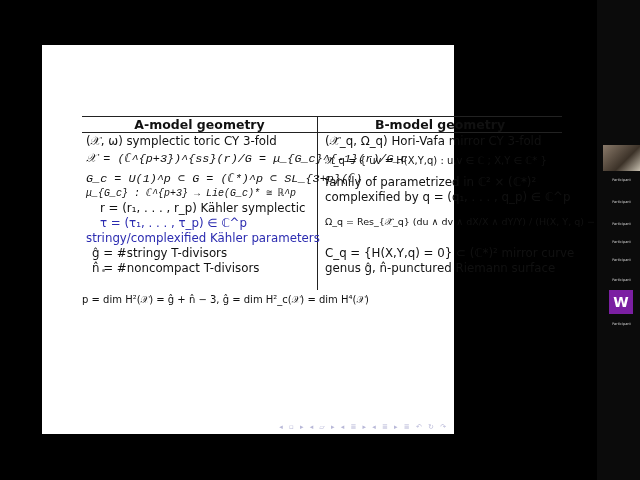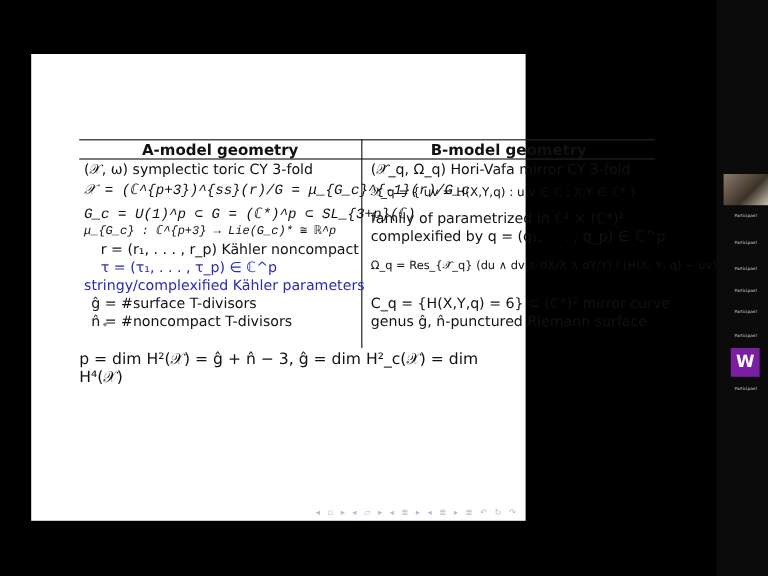--- a/index.html
+++ b/index.html
@@ -1,33 +1,33 @@
 <!DOCTYPE html>
 <html><head>
 <meta charset="utf-8">
 <style>
   html, body { margin:0; padding:0; }
   body { width:640px; height:480px; background:#000; position:relative; overflow:hidden;
          font-family:"DejaVu Sans", sans-serif; }
-  .slide { position:absolute; left:26px; top:45px; width:412px; height:389px; background:#fff; }
+  .slide { position:absolute; left:42px; top:45px; width:412px; height:389px; background:#fff; }
   .tbl { position:absolute; left:40px; top:71px; width:480px; }
   .rule-top { position:absolute; left:0; top:0; width:480px; height:1px; background:#222; }
   .rule-mid { position:absolute; left:0; top:16px; width:480px; height:1px; background:#222; }
   .vdiv { position:absolute; left:235px; top:0; width:1px; height:174px; background:#222; }
   .hdr { position:absolute; top:1px; height:15px; font-weight:bold; font-size:12.5px; color:#111;
          text-align:center; line-height:15px; }
   .hdrA { left:0; width:235px; }
   .hdrB { left:236px; width:244px; }
   .col { position:absolute; top:18px; font-size:11.8px; color:#111; line-height:15px; }
   .colA { left:4px; width:230px; }
   .colB { left:243px; width:240px; }
   .ln { white-space:nowrap; position:absolute; }
   .m { font-family:Liberation Mono, monospace; font-style:italic; }
   .blue { color:#2b2bb0; }
-  .bottom { position:absolute; left:40px; top:247px; font-size:13px; line-height:15px; color:#111; }
+  .bottom { position:absolute; left:40px; top:247px; font-size:10px; line-height:15px; color:#111; }
   .nav { position:absolute; right:6px; bottom:3px; font-size:7px; color:#b8b8d8; letter-spacing:2px; }
   .side { position:absolute; left:597px; top:0; width:43px; height:480px; background:#0b0b0b; }
   .video { position:absolute; left:603px; top:145px; width:37px; height:26px;
            background:linear-gradient(135deg,#8a7a6a,#3c3228 60%,#c8c0b0); }
   .pname { position:absolute; left:603px; width:37px; text-align:center; font-size:3.5px; color:#cfcfcf; }
   .wtile { position:absolute; left:609px; top:290px; width:24px; height:24px; background:#7b1fa2;
            color:#fff; font-weight:bold; font-size:14px; text-align:center; line-height:24px; }
   .marker { position:absolute; left:60px; top:224px; width:3px; height:3px; background:#888; border-radius:50%; }
 </style>
 </head>
@@ -39,34 +39,34 @@
     <div class="hdr hdrA">A-model geometry</div>
     <div class="hdr hdrB">B-model geometry</div>
     <div class="rule-mid"></div>
     <div class="vdiv"></div>
 
     <div class="col colA">
       <div class="ln" style="top:0">(𝒳, ω) symplectic toric CY 3-fold</div>
       <div class="ln m" style="top:18px">𝒳 = (ℂ^{p+3})^{ss}(r)/G = μ_{G_c}^{-1}(r)/G_c</div>
       <div class="ln m" style="top:38px">G_c = U(1)^p ⊂ G = (ℂ*)^p ⊂ SL_{3+p}(ℂ)</div>
       <div class="ln m" style="top:52px;font-size:10px">μ_{G_c} : ℂ^{p+3} → Lie(G_c)* ≅ ℝ^p</div>
-      <div class="ln" style="top:67px;left:14px">r = (r₁, . . . , r_p) Kähler noncompact</div>
+      <div class="ln" style="top:67px;left:14px">r = (r₁, . . . , r_p) Kähler symplectic</div>
       <div class="ln blue" style="top:82px;left:14px">τ = (τ₁, . . . , τ_p) ∈ ℂ^p</div>
       <div class="ln blue" style="top:97px">stringy/complexified Kähler parameters</div>
-      <div class="ln" style="top:112px;left:6px">ĝ = #surface T-divisors</div>
+      <div class="ln" style="top:112px;left:6px">ĝ = #stringy T-divisors</div>
       <div class="ln" style="top:127px;left:6px">n̂ = #noncompact T-divisors</div>
     </div>
 
     <div class="col colB">
       <div class="ln" style="top:0">(𝒳̌_q, Ω_q) Hori-Vafa mirror CY 3-fold</div>
       <div class="ln" style="top:19px;font-size:10px">𝒳̌_q = { uv = H(X,Y,q) :  u,v ∈ ℂ ; X,Y ∈ ℂ* }</div>
       <div class="ln" style="top:41px">family of parametrized in ℂ² × (ℂ*)²</div>
       <div class="ln" style="top:56px">complexified by q = (q₁, . . . , q_p) ∈ ℂ^p</div>
       <div class="ln" style="top:80px;font-size:9.5px">Ω_q = Res_{𝒳̌_q} (du ∧ dv ∧ dX/X ∧ dY/Y) / (H(X, Y, q) − uv)</div>
-      <div class="ln" style="top:112px">C_q = {H(X,Y,q) = 6} ⊂ (ℂ*)² mirror curve</div>
+      <div class="ln" style="top:112px">C_q = {H(X,Y,q) = 0} ⊂ (ℂ*)² mirror curve</div>
       <div class="ln" style="top:127px">genus ĝ, n̂-punctured Riemann surface</div>
     </div>
   </div>
 
   <div class="bottom">
     <div>p = dim H²(𝒳) = ĝ + n̂ − 3,  ĝ = dim H²_c(𝒳) = dim H⁴(𝒳)</div>
   </div>
 
   <div class="marker"></div>
   <div class="nav">◂ ▫ ▸ ◂ ▱ ▸ ◂ ≣ ▸ ◂ ≣ ▸   ≣   ↶ ↻ ↷</div>

